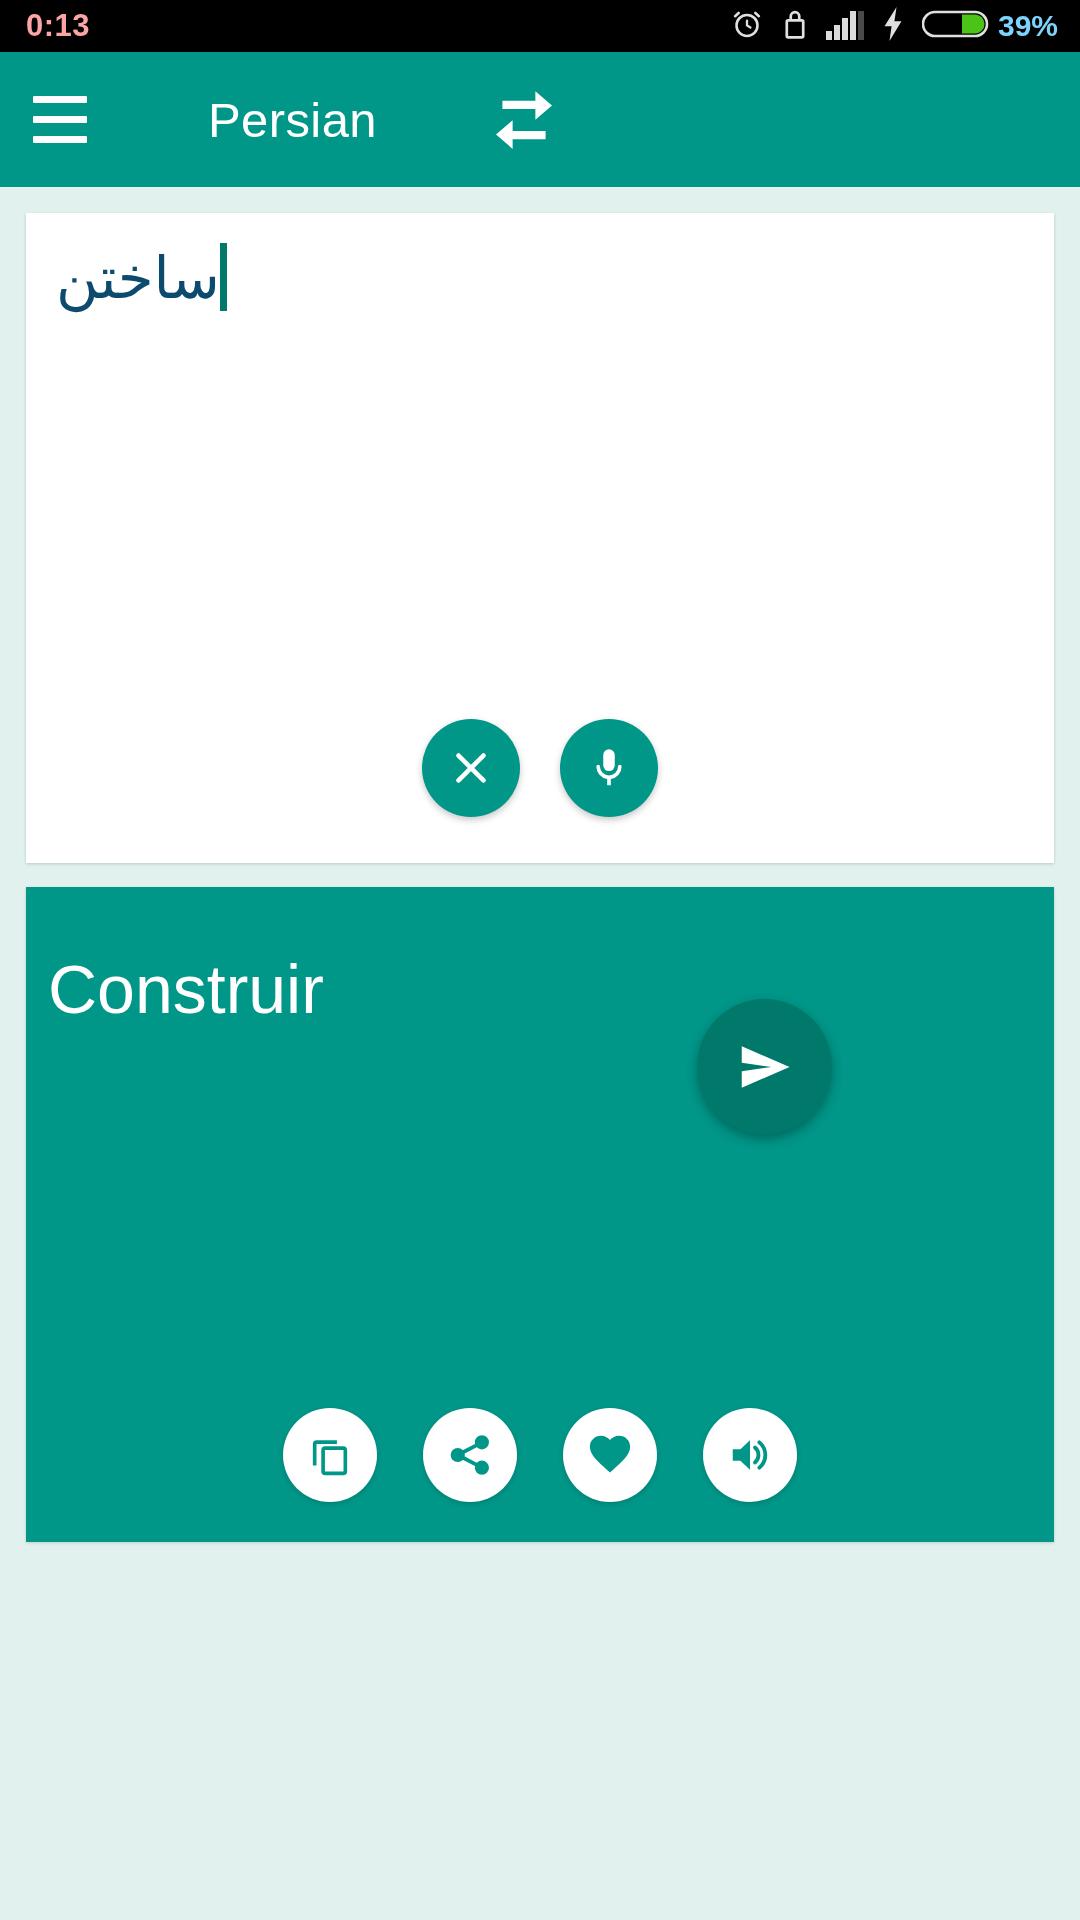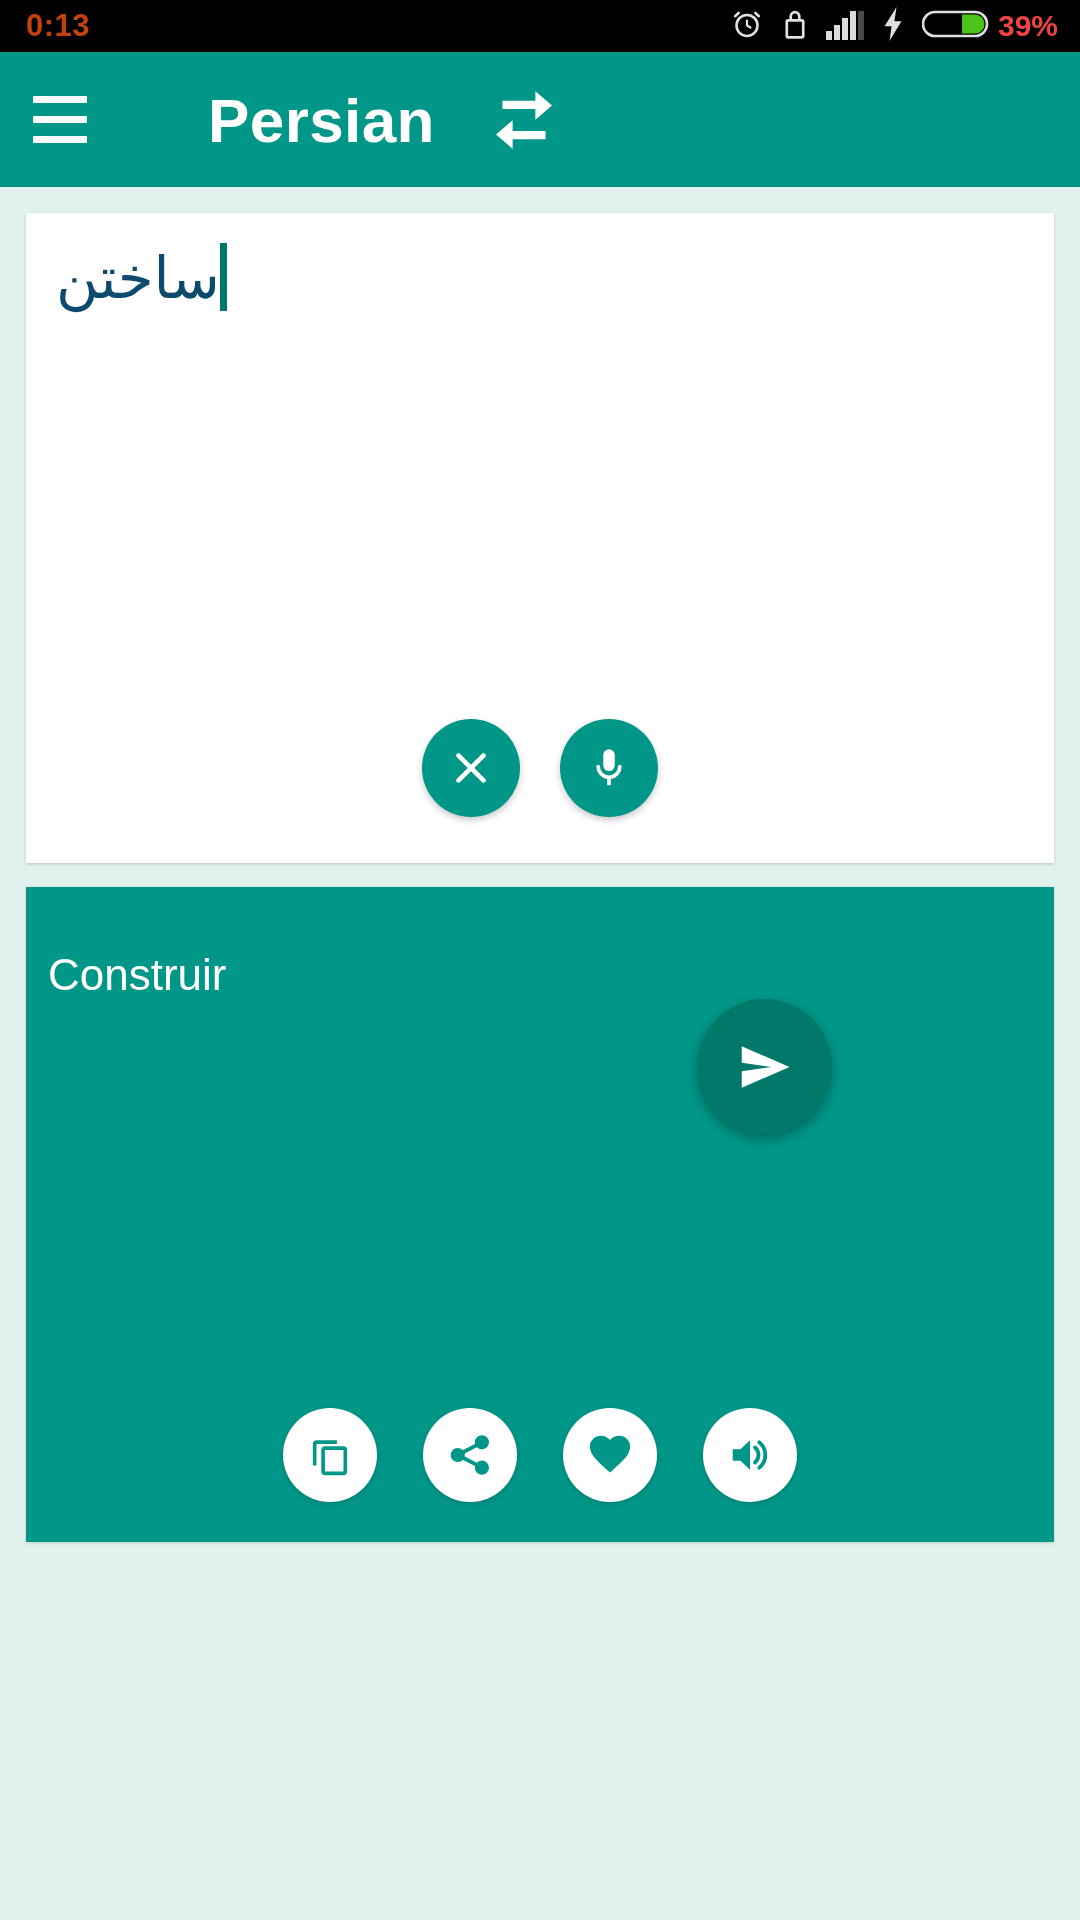--- a/index.html
+++ b/index.html
@@ -11,40 +11,40 @@
   }
 
   
   .status-bar{
     height:52px; width:1080px;
     background:#000;
     display:flex; align-items:center;
     padding:0 22px 0 26px;
     color:#e8e8e8;
   }
-  .status-time{ font-size:31px; font-weight:bold; letter-spacing:.5px; color:#c2410c;}
+  .status-time{ font-size:31px; font-weight:bold; letter-spacing:.5px; color:#fca5a5;}
   .status-spacer{ flex:1; }
   .status-icons{ display:flex; align-items:center; gap:17px; }
-  .status-battery-pct{ font-size:30px; font-weight:bold; color:#ef4444; margin-left:8px;}
+  .status-battery-pct{ font-size:30px; font-weight:bold; color:#7dd3fc; margin-left:8px;}
 
   
   .app-bar{
     height:135px; width:1080px;
     background:#009688;
     display:flex; align-items:center;
     position:relative;
   }
   .menu-btn{
     width:120px; height:135px;
     display:flex; flex-direction:column; justify-content:center; align-items:center;
     gap:13px; cursor:pointer;
   }
   .menu-btn span{ display:block; width:54px; height:7px; background:#fff; border-radius:1px;}
   .lang-label{
-    font-size:62px; color:#fff; font-weight:700; letter-spacing:.4px;
+    font-size:49px; color:#fff; font-weight:400; letter-spacing:.4px;
     cursor:pointer; white-space:nowrap;
   }
   .lang-src{ position:absolute; left:208px; top:50%; transform:translateY(-50%); }
   .lang-tgt{ position:absolute; left:657px; top:50%; transform:translateY(-50%); }
   .swap-btn{
     position:absolute; left:476px; top:50%; transform:translateY(-50%);
     width:96px; height:96px; display:flex; align-items:center; justify-content:center;
     cursor:pointer;
   }
 
@@ -89,21 +89,21 @@
 
   
   .result-card{
     position:relative;
     margin-top:24px;
     width:1028px; height:655px;
     background:#009688;
     box-shadow:0 1px 3px rgba(0,0,0,.15);
   }
   .result-text{
-    font-size:44px; color:#fff; font-weight:400;
+    font-size:68px; color:#fff; font-weight:400;
     padding:62px 34px 0 22px;
     line-height:1.2;
   }
   .result-actions{
     position:absolute; left:0; right:0; bottom:40px;
     display:flex; justify-content:center; gap:46px;
   }
   .white-btn{
     width:94px; height:94px; border-radius:50%;
     background:#fff;

